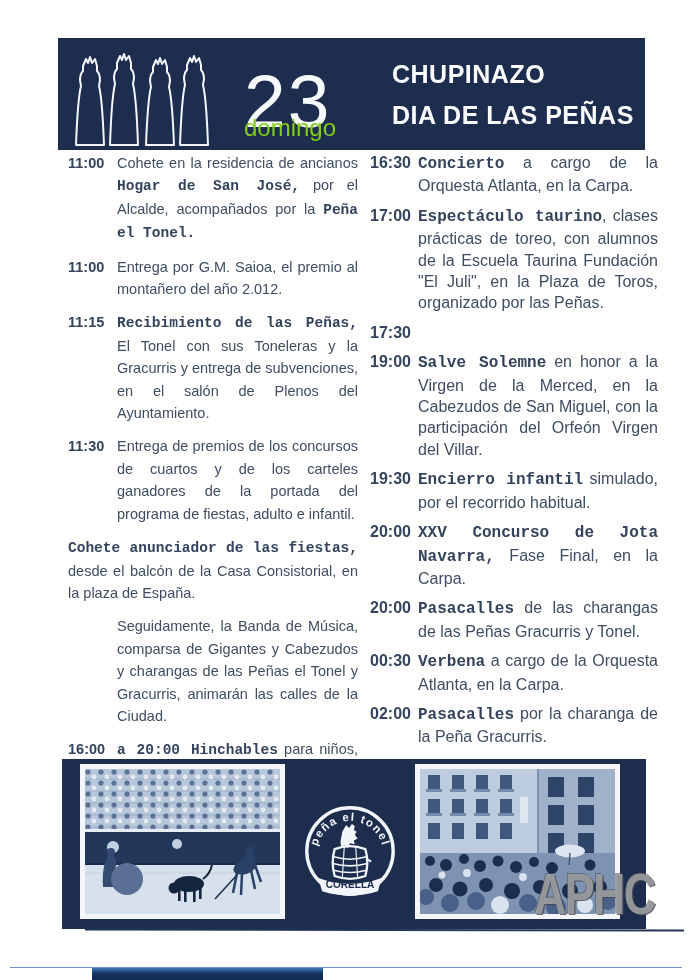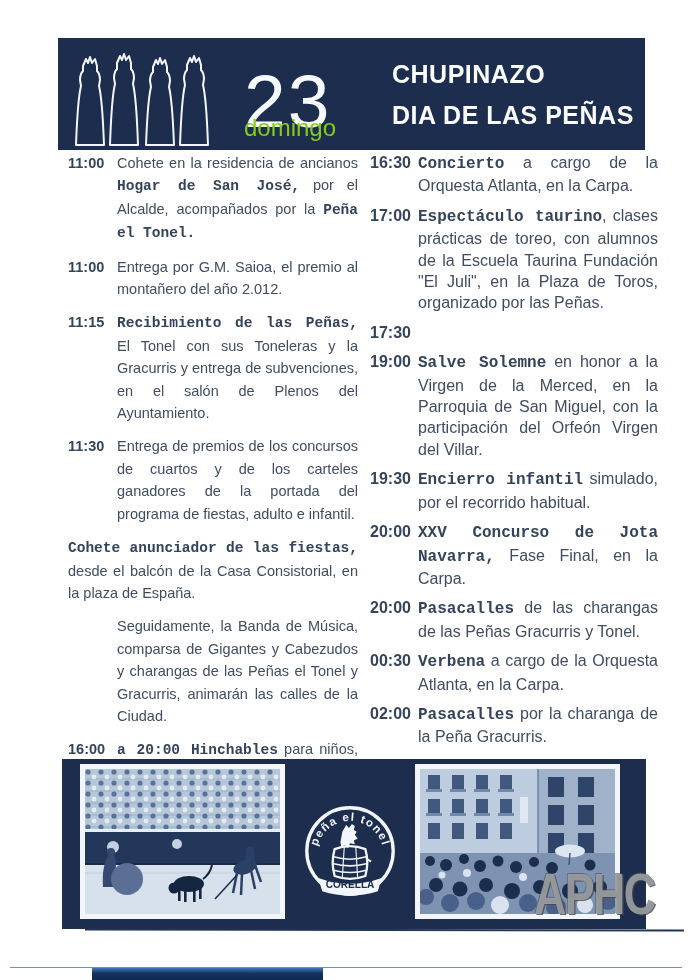--- a/index.html
+++ b/index.html
@@ -105,21 +105,21 @@
       </div>
       <div class="entry">
         <span class="time">17:00</span>
         <span class="desc"><b>Espectáculo taurino</b><span>, clases prácticas de toreo, con alumnos de la Escuela Taurina Fundación "El Juli", en la Plaza de Toros, organizado por las Peñas.</span></span>
       </div>
       <div class="entry">
         <span class="time">17:30</span>
       </div>
       <div class="entry">
         <span class="time">19:00</span>
-        <span class="desc"><b>Salve Solemne</b><span> en honor a la Virgen de la Merced, en la Parroquia de San Miguel, con la participación del Orfeón Virgen del Villar.</span></span>
+        <span class="desc"><b>Salve Solemne</b><span> en honor a la Virgen de la Merced, en la Cabezudos de San Miguel, con la participación del Orfeón Virgen del Villar.</span></span>
       </div>
       <div class="entry">
         <span class="time">19:30</span>
         <span class="desc"><b>Encierro infantil</b><span> simulado, por el recorrido habitual.</span></span>
       </div>
       <div class="entry">
         <span class="time">20:00</span>
         <span class="desc"><b>XXV Concurso de Jota Navarra,</b><span> Fase Final, en la Carpa.</span></span>
       </div>
       <div class="entry">

